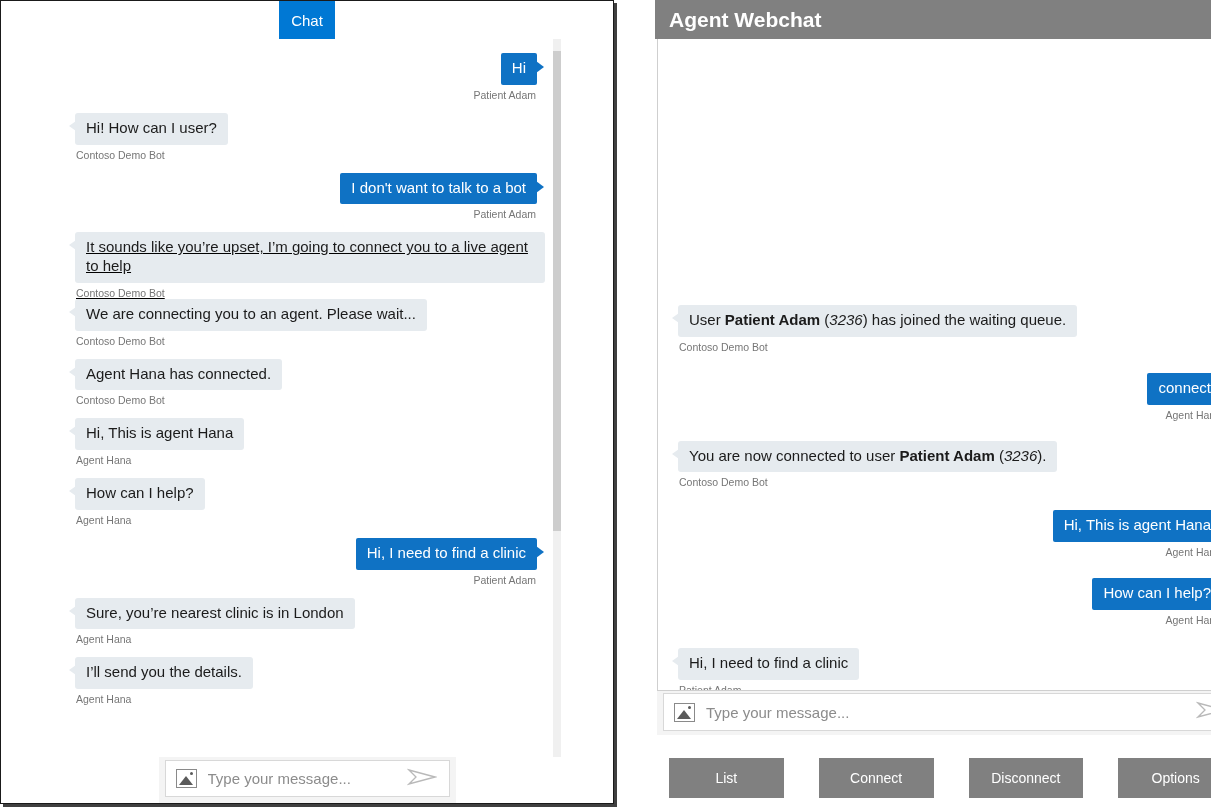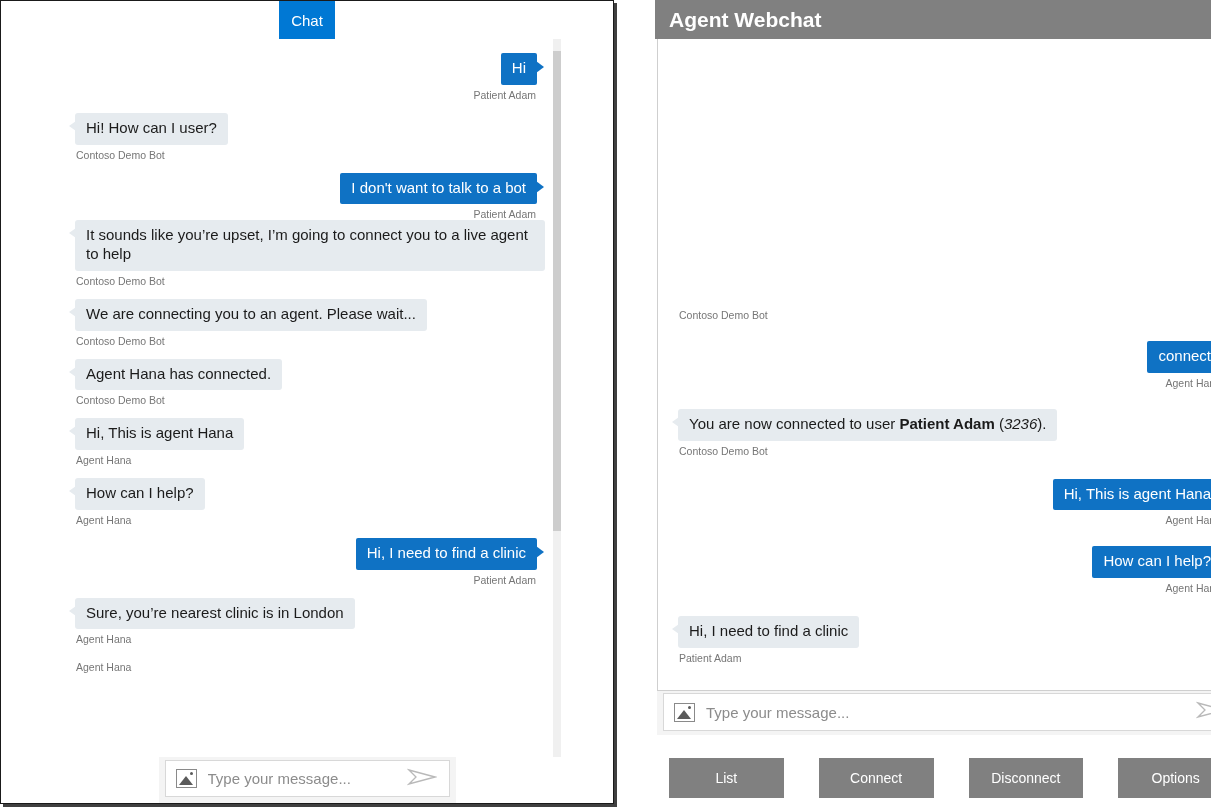--- a/index.html
+++ b/index.html
@@ -191,25 +191,25 @@
           <div class="sender">Patient Adam</div>
         </div>
         <div class="msg-row left" style="margin-top: 12px;">
           <div class="bubble bot">Hi! How can I user?</div>
           <div class="sender">Contoso Demo Bot</div>
         </div>
         <div class="msg-row right" style="margin-top: 12px;">
           <div class="bubble me">I don't want to talk to a bot</div>
           <div class="sender">Patient Adam</div>
         </div>
+        <div class="msg-row left" style="margin-top: 12px; text-decoration: underline;">
+          <div class="bubble bot">It sounds like you’re upset, I’m going to connect you to a live agent to help</div>
+          <div class="sender">Contoso Demo Bot</div>
+        </div>
         <div class="msg-row left" style="">
-          <div class="bubble bot">It sounds like you’re upset, I’m going to connect you to a live agent to help</div>
-          <div class="sender">Contoso Demo Bot</div>
-        </div>
-        <div class="msg-row left" style="margin-top: 12px;">
           <div class="bubble bot">We are connecting you to an agent. Please wait...</div>
           <div class="sender">Contoso Demo Bot</div>
         </div>
         <div class="msg-row left" style="margin-top: 12px;">
           <div class="bubble bot">Agent Hana has connected.</div>
           <div class="sender">Contoso Demo Bot</div>
         </div>
         <div class="msg-row left" style="margin-top: 12px;">
           <div class="bubble bot">Hi, This is agent Hana</div>
           <div class="sender">Agent Hana</div>
@@ -220,20 +220,21 @@
         </div>
         <div class="msg-row right" style="margin-top: 12px;">
           <div class="bubble me">Hi, I need to find a clinic</div>
           <div class="sender">Patient Adam</div>
         </div>
         <div class="msg-row left" style="margin-top: 12px;">
           <div class="bubble bot">Sure, you’re nearest clinic is in London</div>
           <div class="sender">Agent Hana</div>
         </div>
         <div class="msg-row left" style="margin-top: 12px;">
+          <div class="bubble bot">I’ll send you the details.</div>
           <div class="sender">Agent Hana</div>
         </div>
         <div class="sbar" style="top:0;bottom:0;">
         <div class="sthumb" style="top:12px;height:480px;"></div>
       </div>
     </div>
 
     <div class="left-footer">
       <div class="composer">
         <span class="upload-icon">
@@ -251,20 +252,21 @@
   </div>
 
   <div class="right-panel">
 
     <div class="right-header">
       <span>Agent Webchat</span>
     </div>
 
     <div class="right-body" id="right-messages">
       <div class="msg-row left" style="margin-top: 258px;">
+          <div class="bubble bot"><span>User </span><span class="b">Patient Adam</span><span> (</span><span class="i">3236</span><span>) has joined the waiting queue.</span></div>
           <div class="sender">Contoso Demo Bot</div>
         </div>
         <div class="msg-row right" style="margin-top: 20px;">
           <div class="bubble me"><span>connect</span></div>
           <div class="sender">Agent Hana</div>
         </div>
         <div class="msg-row left" style="margin-top: 20px;">
           <div class="bubble bot"><span>You are now connected to user </span><span class="b">Patient Adam</span><span> (</span><span class="i">3236</span><span>).</span></div>
           <div class="sender">Contoso Demo Bot</div>
         </div>

